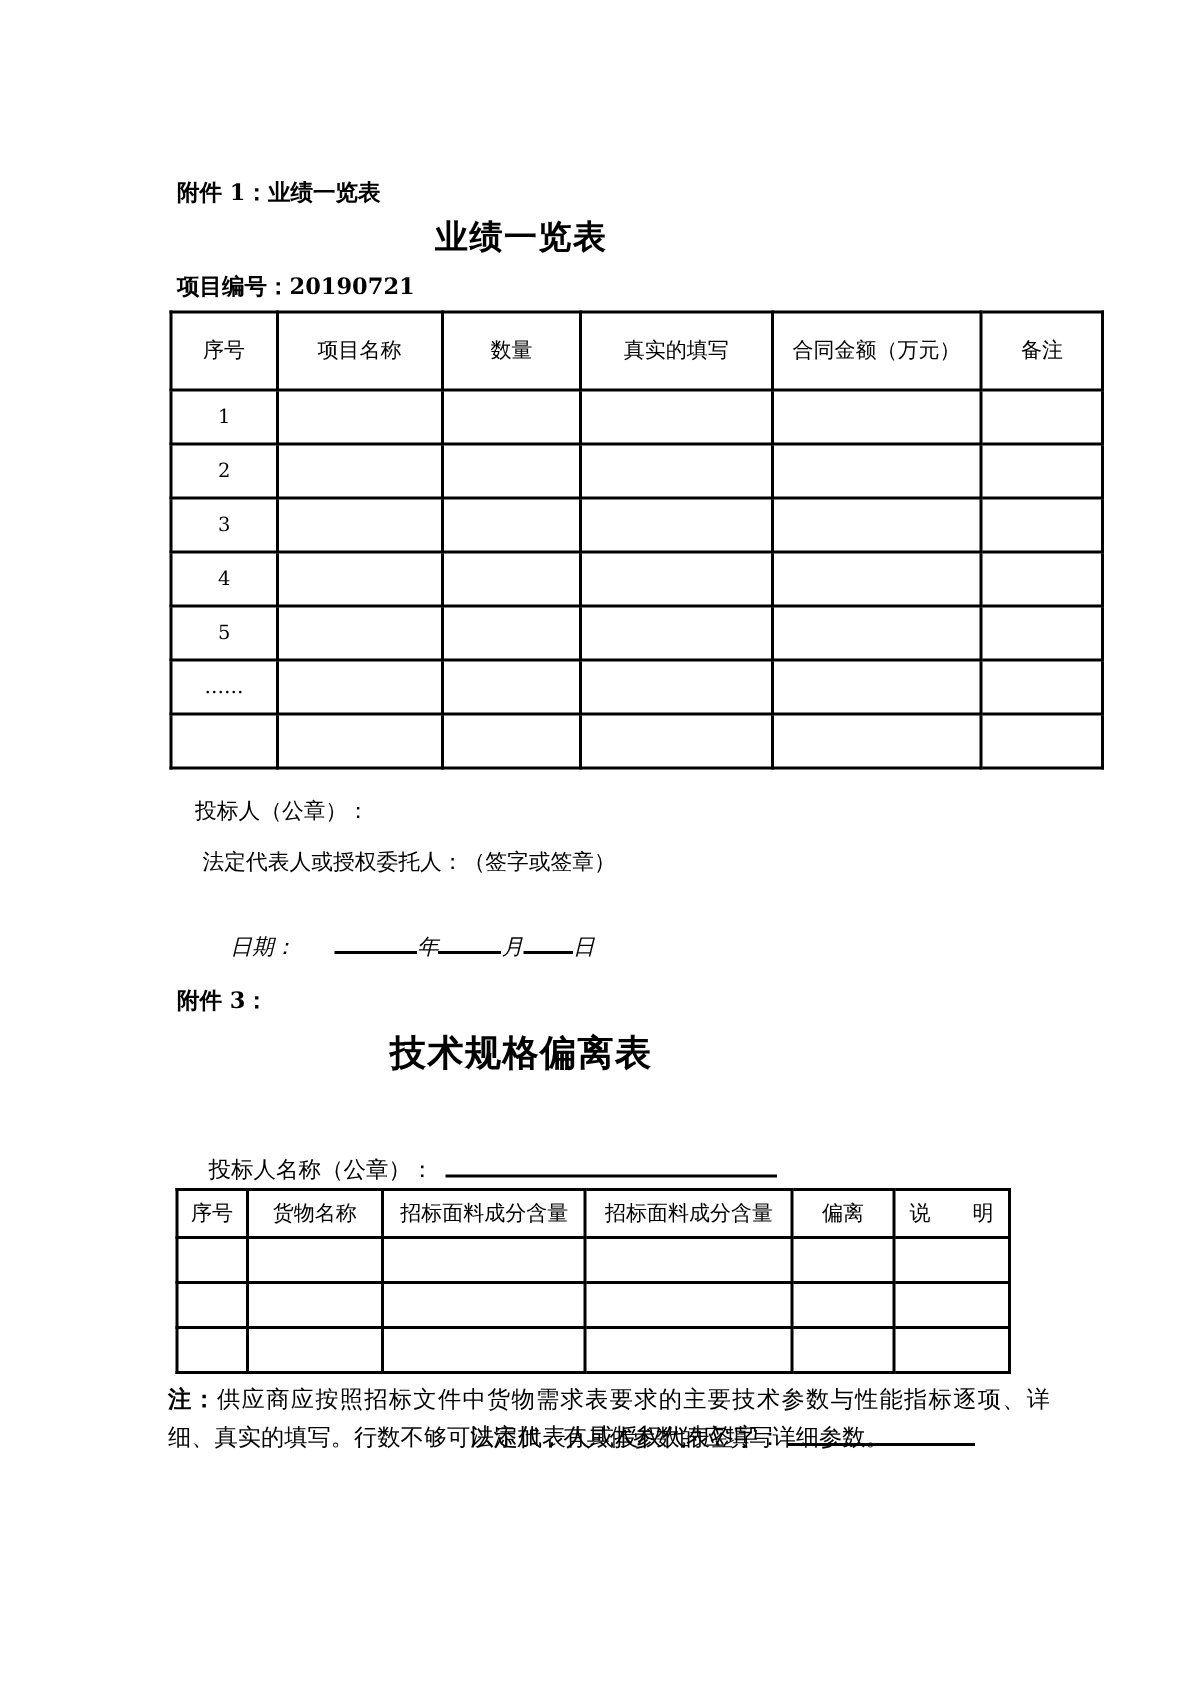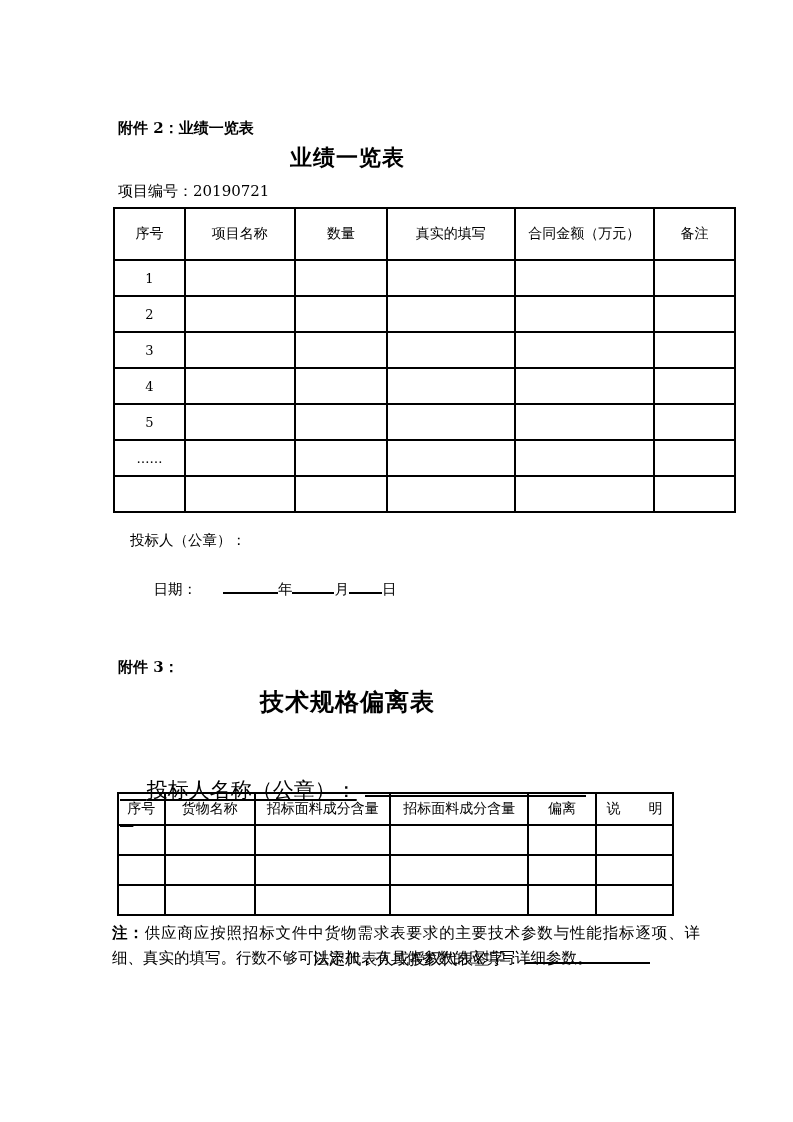--- a/index.html
+++ b/index.html
@@ -16,21 +16,21 @@
 
   .h-bold { font-weight: bold; font-size: 15px; white-space: pre; }
   .doc-title {
     left: 0; width: 695px;
     text-align: center;
     font-weight: bold;
     font-size: 22px;
     letter-spacing: 1px;
     white-space: pre;
   }
-  .proj-no { font-weight: normal; font-size: 15px; white-space: pre; }
+  .proj-no { font-weight: bold; font-size: 15px; white-space: pre; }
 
   table { border-collapse: collapse; table-layout: fixed; }
   td, th {
     border: 2px solid #000;
     text-align: center;
     vertical-align: middle;
     font-weight: normal;
     padding: 0 2px;
     overflow: hidden;
     white-space: nowrap;
@@ -49,36 +49,36 @@
     display: inline-block;
     border-bottom: 2px solid #000;
     height: 0.85em;
   }
   .w55 { width: 55px; margin-left: 26px; }
   .w42 { width: 42px; }
   .w33 { width: 33px; }
   .w221 { width: 221px; margin-left: 8px; }
   .w125 { width: 125px; margin-left: 4px; }
 
-  .bidder-name { font-size: 21px; white-space: pre; text-decoration: underline; }
+  .bidder-name { font-size: 15px; white-space: pre; }
   .sign-line { font-size: 16px; white-space: pre; }
   .note {
     font-size: 15.5px;
     line-height: 25px;
     width: 588px;
     text-align: justify;
   }
   .note b { font-weight: bold; }
 </style>
 </head>
 <body>
 
 <div class="page">
 
-  <div class="abs h-bold" style="left:118px; top:119px;">附件 2：业绩一览表</div>
+  <div class="abs h-bold" style="left:118px; top:119px;">附件 1：业绩一览表</div>
 
   <div class="abs doc-title" style="top:143px;">业绩一览表</div>
 
   <div class="abs proj-no" style="left:118px; top:182px;">项目编号：20190721</div>
 
   <table class="abs t1" style="left:113px; top:207px;">
     <colgroup>
       <col style="width:11.4%">
         <col style="width:17.7%">
         <col style="width:14.9%">
@@ -148,21 +148,22 @@
       <td></td>
           <td></td>
       <td></td>
           <td></td>
       <td></td>
     </tr>
   </tbody>
     </table>
 
   <div class="abs sig-line" style="left:130px; top:531px;">投标人（公章）：</div>
-  <div class="abs sig-line" style="left:135px; top:564px;">
+  <div class="abs sig-line" style="left:135px; top:565px;">法定代表人或授权委托人：（签字或签章）</div>
+  <div class="abs sig-line" style="left:135px; top:606px;font-style:italic;">
     <span>日期：</span><span class="blank w55"></span><span>年</span><span class="blank w42"></span><span>月</span><span class="blank w33"></span><span>日</span>
   </div>
 
   <div class="abs h-bold" style="left:118px; top:658px;">附件 3：</div>
 
   <div class="abs doc-title" style="top:686px; font-size:24px;">技术规格偏离表</div>
 
   <div class="abs bidder-name" style="left:120px; top:752px;">
     <span>投标人名称（公章）：</span><span class="blank w221"></span>
   </div>

